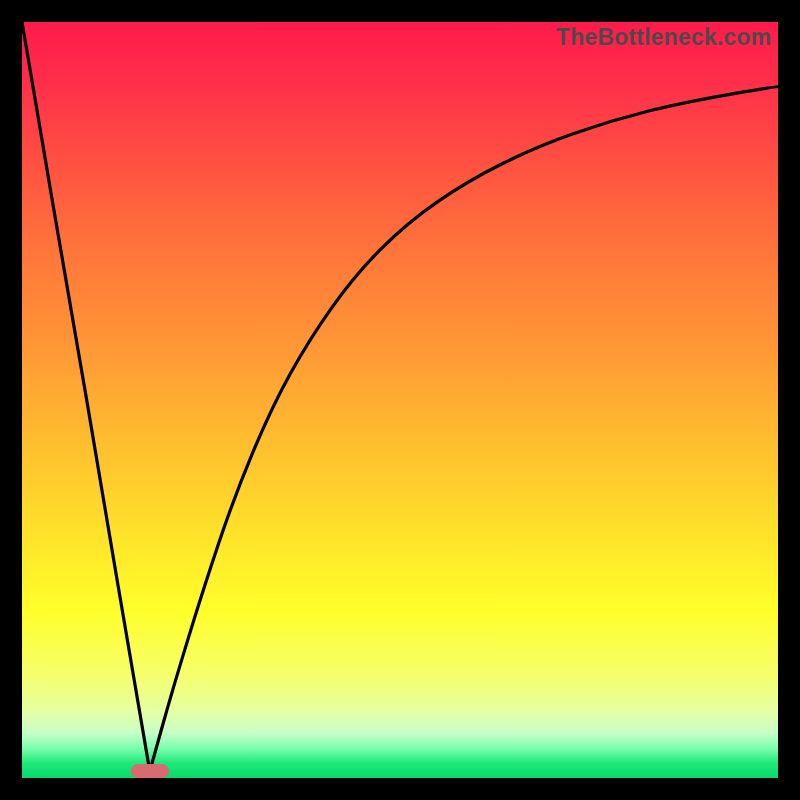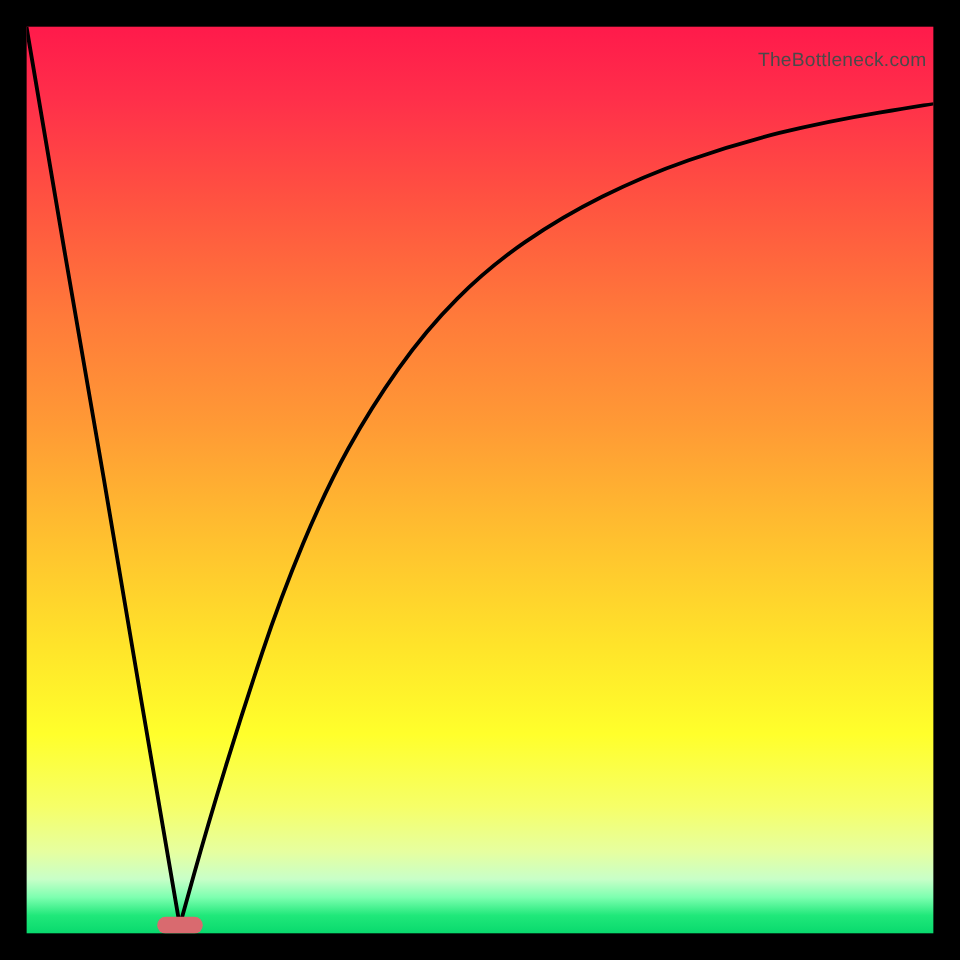--- a/index.html
+++ b/index.html
@@ -44,26 +44,25 @@
       #c8ffc8 94%,
       #7dffb0 96%,
       #20e87a 98%,
       #08d96d 100%
     );
   }
   .watermark {
     position: absolute;
     top: 24px;
     right: 28px;
-    font-size: 16px;
-    font-weight: 400;
+    font-size: 23px;
+    font-weight: 700;
     color: #4a4a4a;
     letter-spacing: 0.2px;
     user-select: none;
-    margin-top: 18px;
   }
   svg.curves {
     position: absolute;
     inset: 0;
   }
   .marker {
     position: absolute;
     width: 38px;
     height: 14px;
     background: #d96a6f;

